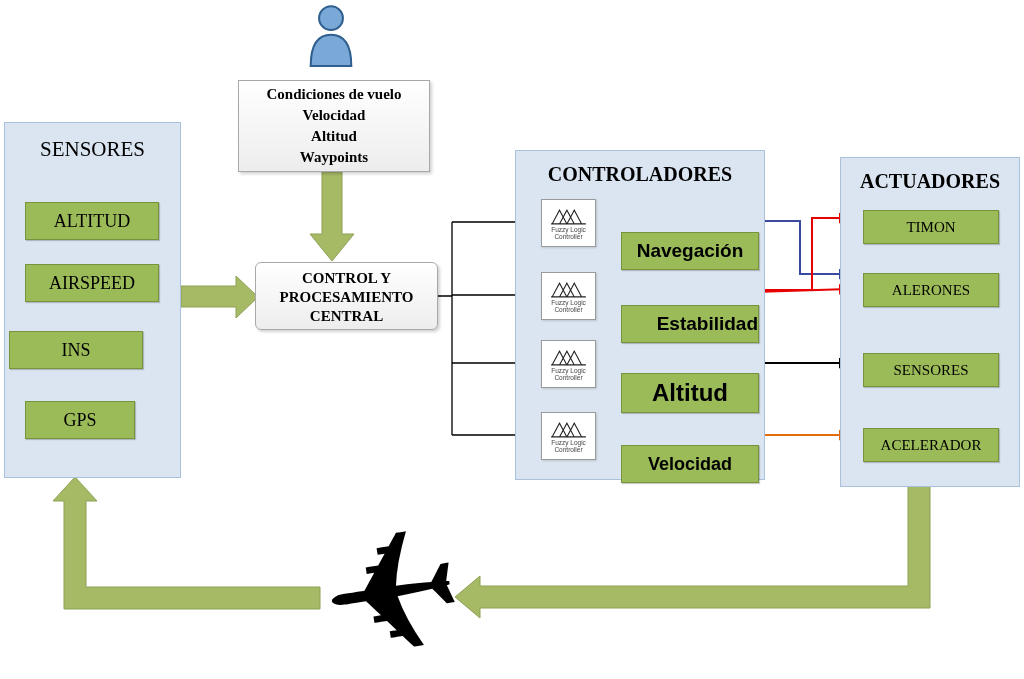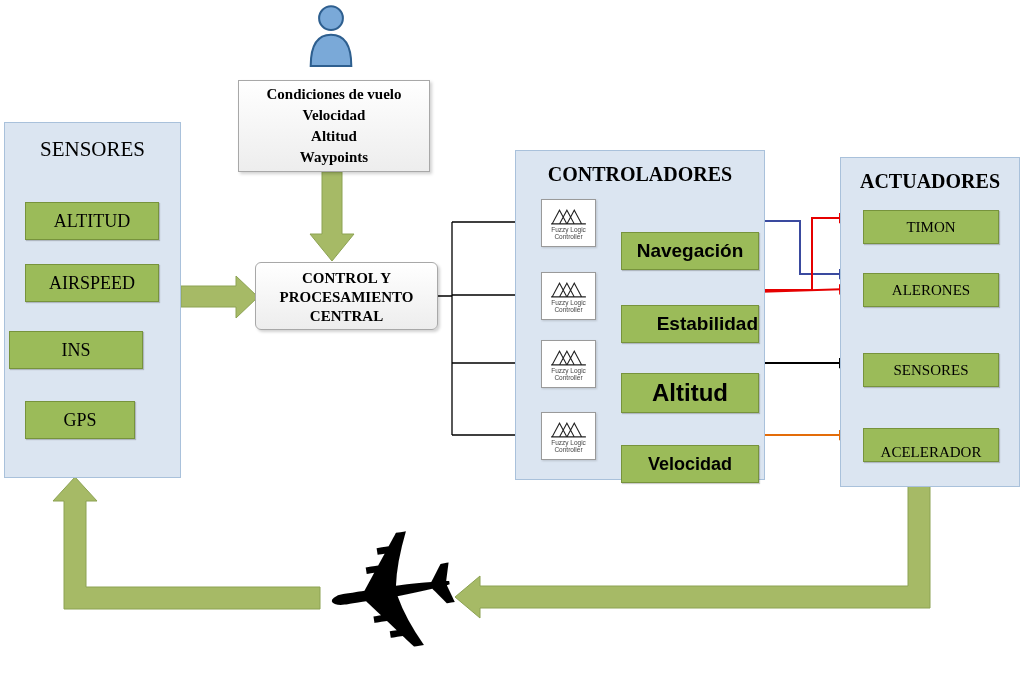--- a/index.html
+++ b/index.html
@@ -187,21 +187,21 @@
     <div class="panel-title title-bold">ACTUADORES</div>
     <div class="gbox act-box" style="left:22px; top:52px; width:136px; height:34px;">
       <span>TIMON</span>
     </div>
     <div class="gbox act-box" style="left:22px; top:115px; width:136px; height:34px;">
       <span>ALERONES</span>
     </div>
     <div class="gbox act-box" style="left:22px; top:195px; width:136px; height:34px;">
       <span>SENSORES</span>
     </div>
-    <div class="gbox act-box" style="left:22px; top:270px; width:136px; height:34px;align-items:flex-end;">
+    <div class="gbox act-box" style="left:22px; top:270px; width:136px; height:34px;">
       <span>ACELERADOR</span>
     </div>
   </div>
 
   <div class="airplane">
     <span>✈</span>
   </div>
 
 </div>
 

